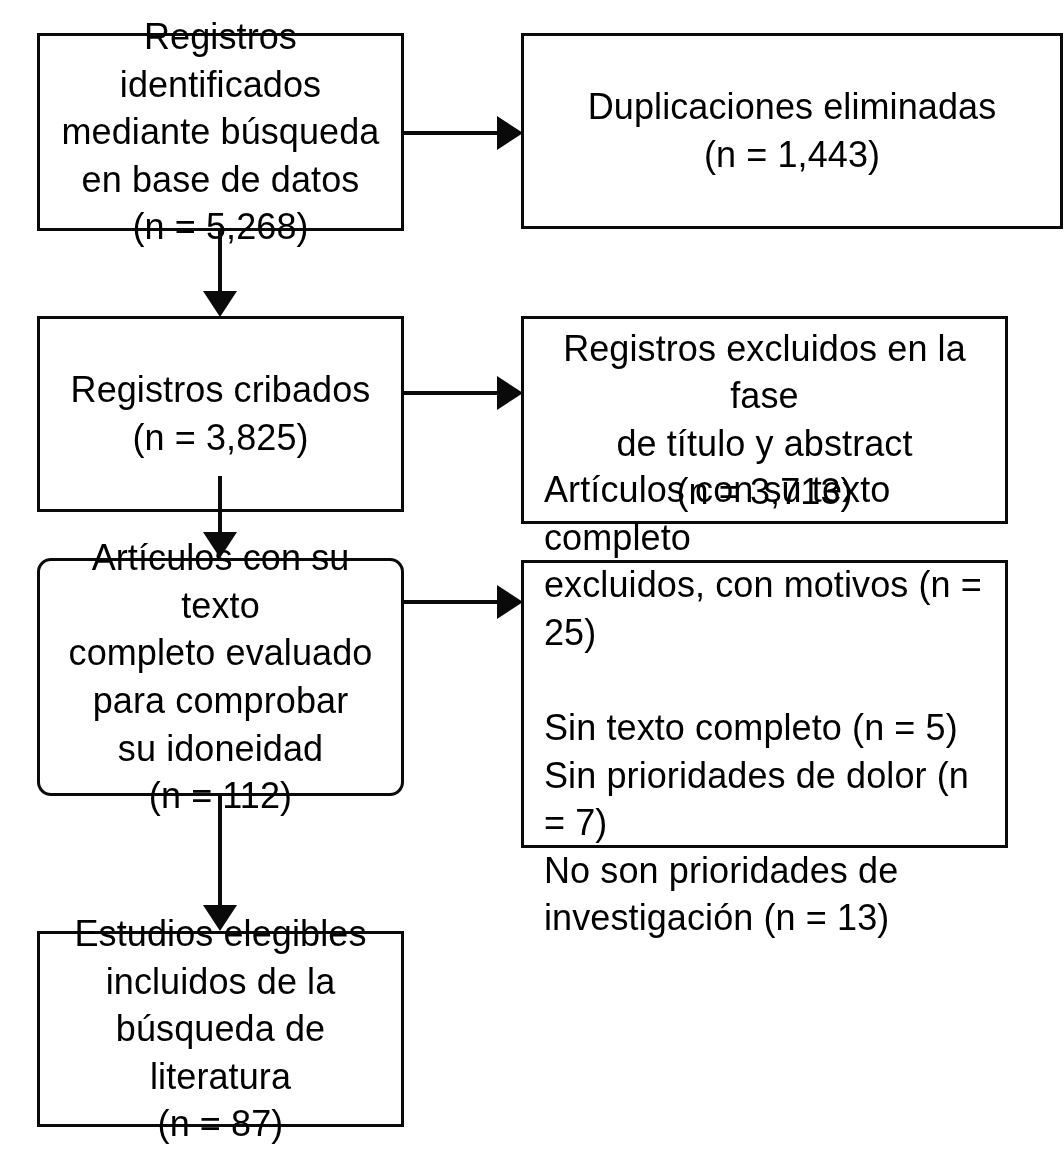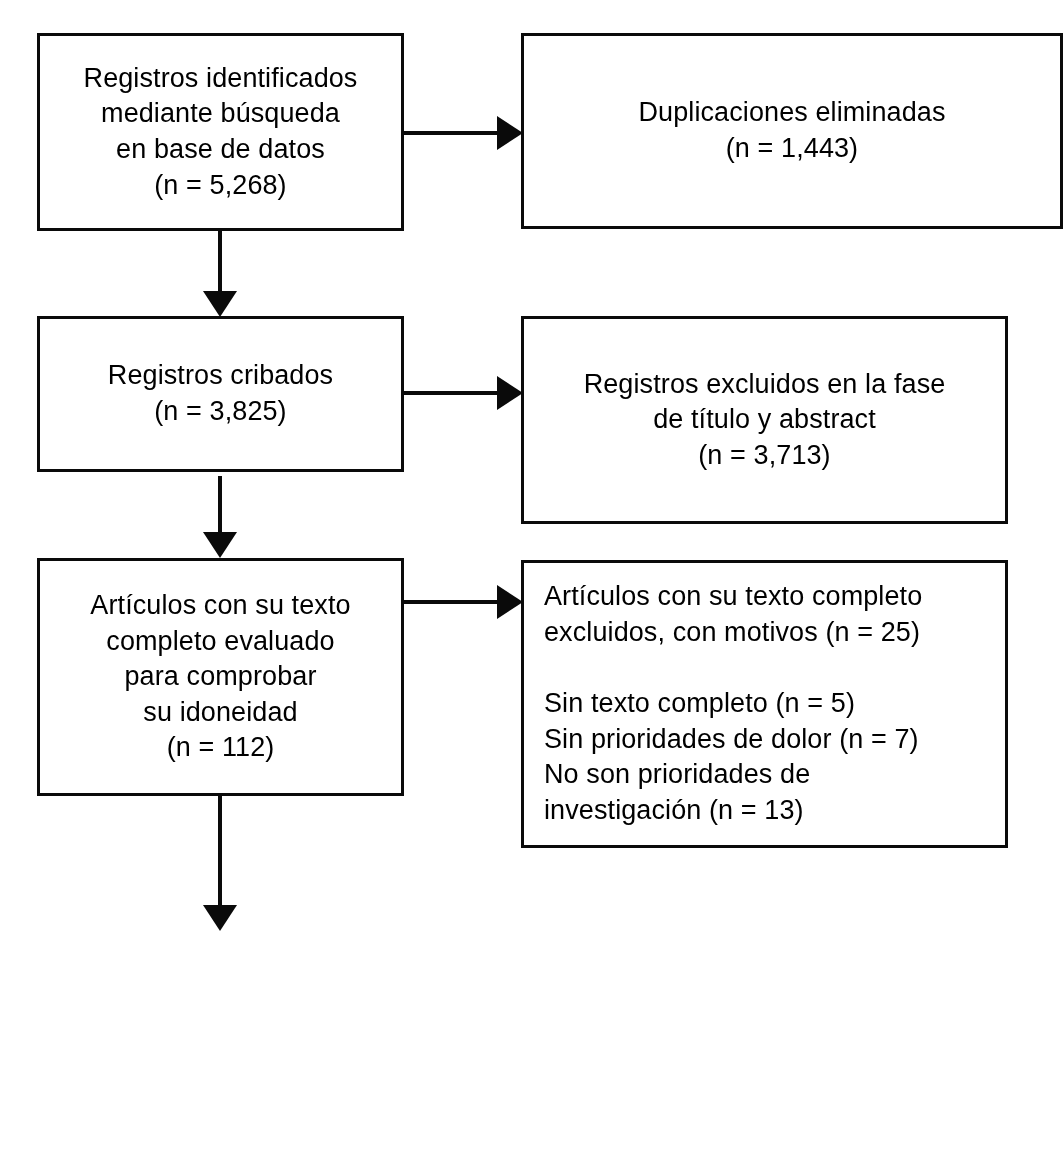--- a/index.html
+++ b/index.html
@@ -23,40 +23,40 @@
     position: absolute;
     box-sizing: border-box;
     border: 3px solid #0a0a0a;
     background: #ffffff;
     display: flex;
     align-items: center;
     justify-content: center;
     padding: 6px 10px;
   }
   .node-text {
-    font-size: 27px;
+    font-size: 36px;
     line-height: 1.32;
     white-space: pre-line;
     text-align: center;
     letter-spacing: 0.1px;
   }
   .node.align-left {
     justify-content: flex-start;
     padding-left: 20px;
   }
   .node.align-left .node-text {
     text-align: left;
   }
 
   
   #box-identified      { left: 37px;  top: 33px;  width: 367px; height: 198px; }
   #box-duplicates      { left: 521px; top: 33px;  width: 542px; height: 196px; }
-  #box-screened        { left: 37px;  top: 316px; width: 367px; height: 156px; }
+  #box-screened        { left: 37px;  top: 316px; width: 367px; height: 196px; }
   #box-excluded-title  { left: 521px; top: 316px; width: 487px; height: 208px; }
-  #box-fulltext        { left: 37px;  top: 558px; width: 367px; height: 238px; }
+  #box-fulltext        { left: 37px;  top: 558px; width: 367px; height: 238px; border-radius: 14px; }
   #box-excluded-reasons{ left: 521px; top: 560px; width: 487px; height: 288px; }
   #box-included        { left: 37px;  top: 931px; width: 367px; height: 196px; }
 
   
   .conn { position: absolute; }
   .conn .line-v {
     position: absolute;
     width: 4px;
     background: #0a0a0a;
     left: 0;
@@ -153,20 +153,26 @@
   <div class="node align-left" id="box-excluded-reasons">
     <div class="node-text">Artículos con su texto completo
 excluidos, con motivos (n = 25)
 
 Sin texto completo (n = 5)
 Sin prioridades de dolor (n = 7)
 No son prioridades de
 investigación (n = 13)</div>
   </div>
 
+  <div class="node" id="box-included">
+    <div class="node-text">Estudios elegibles
+incluidos de la
+búsqueda de literatura
+(n = 87)</div>
+  </div>
 
   <div class="conn" id="conn-identified-screened">
     <div class="line-v"></div>
     <div class="head-down"></div>
   </div>
 
   <div class="conn" id="conn-screened-fulltext">
     <div class="line-v"></div>
     <div class="head-down"></div>
   </div>

